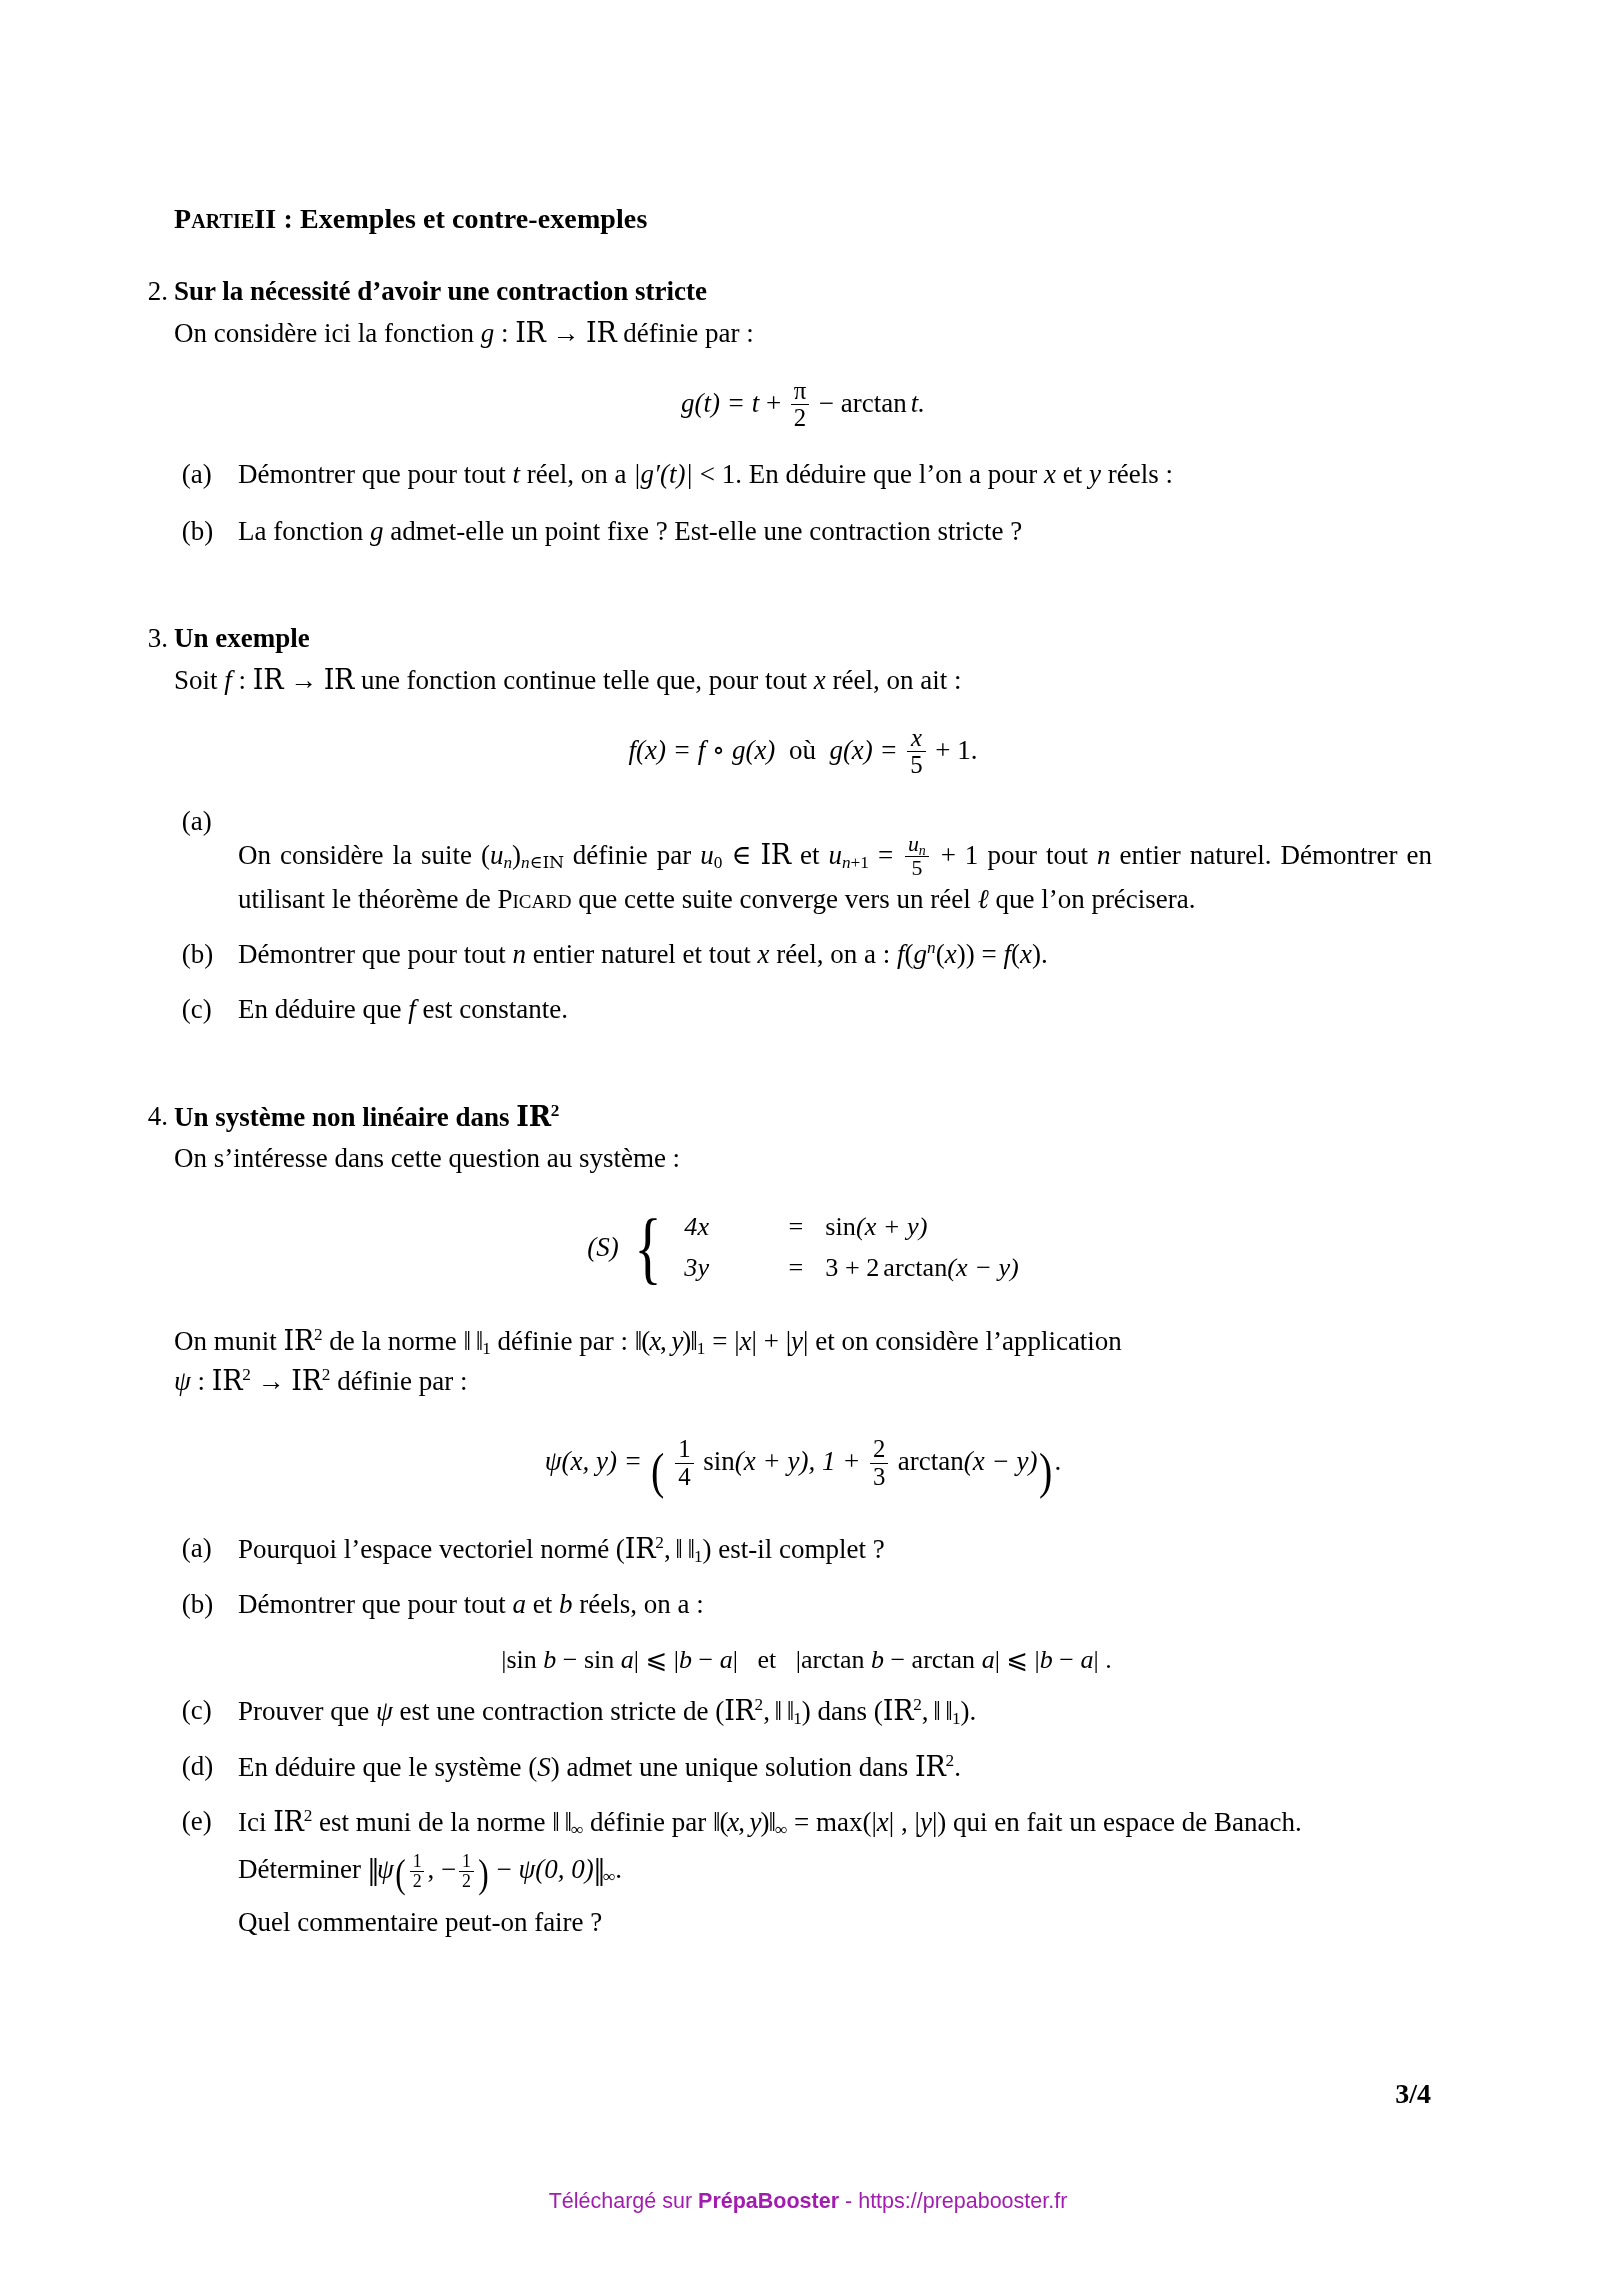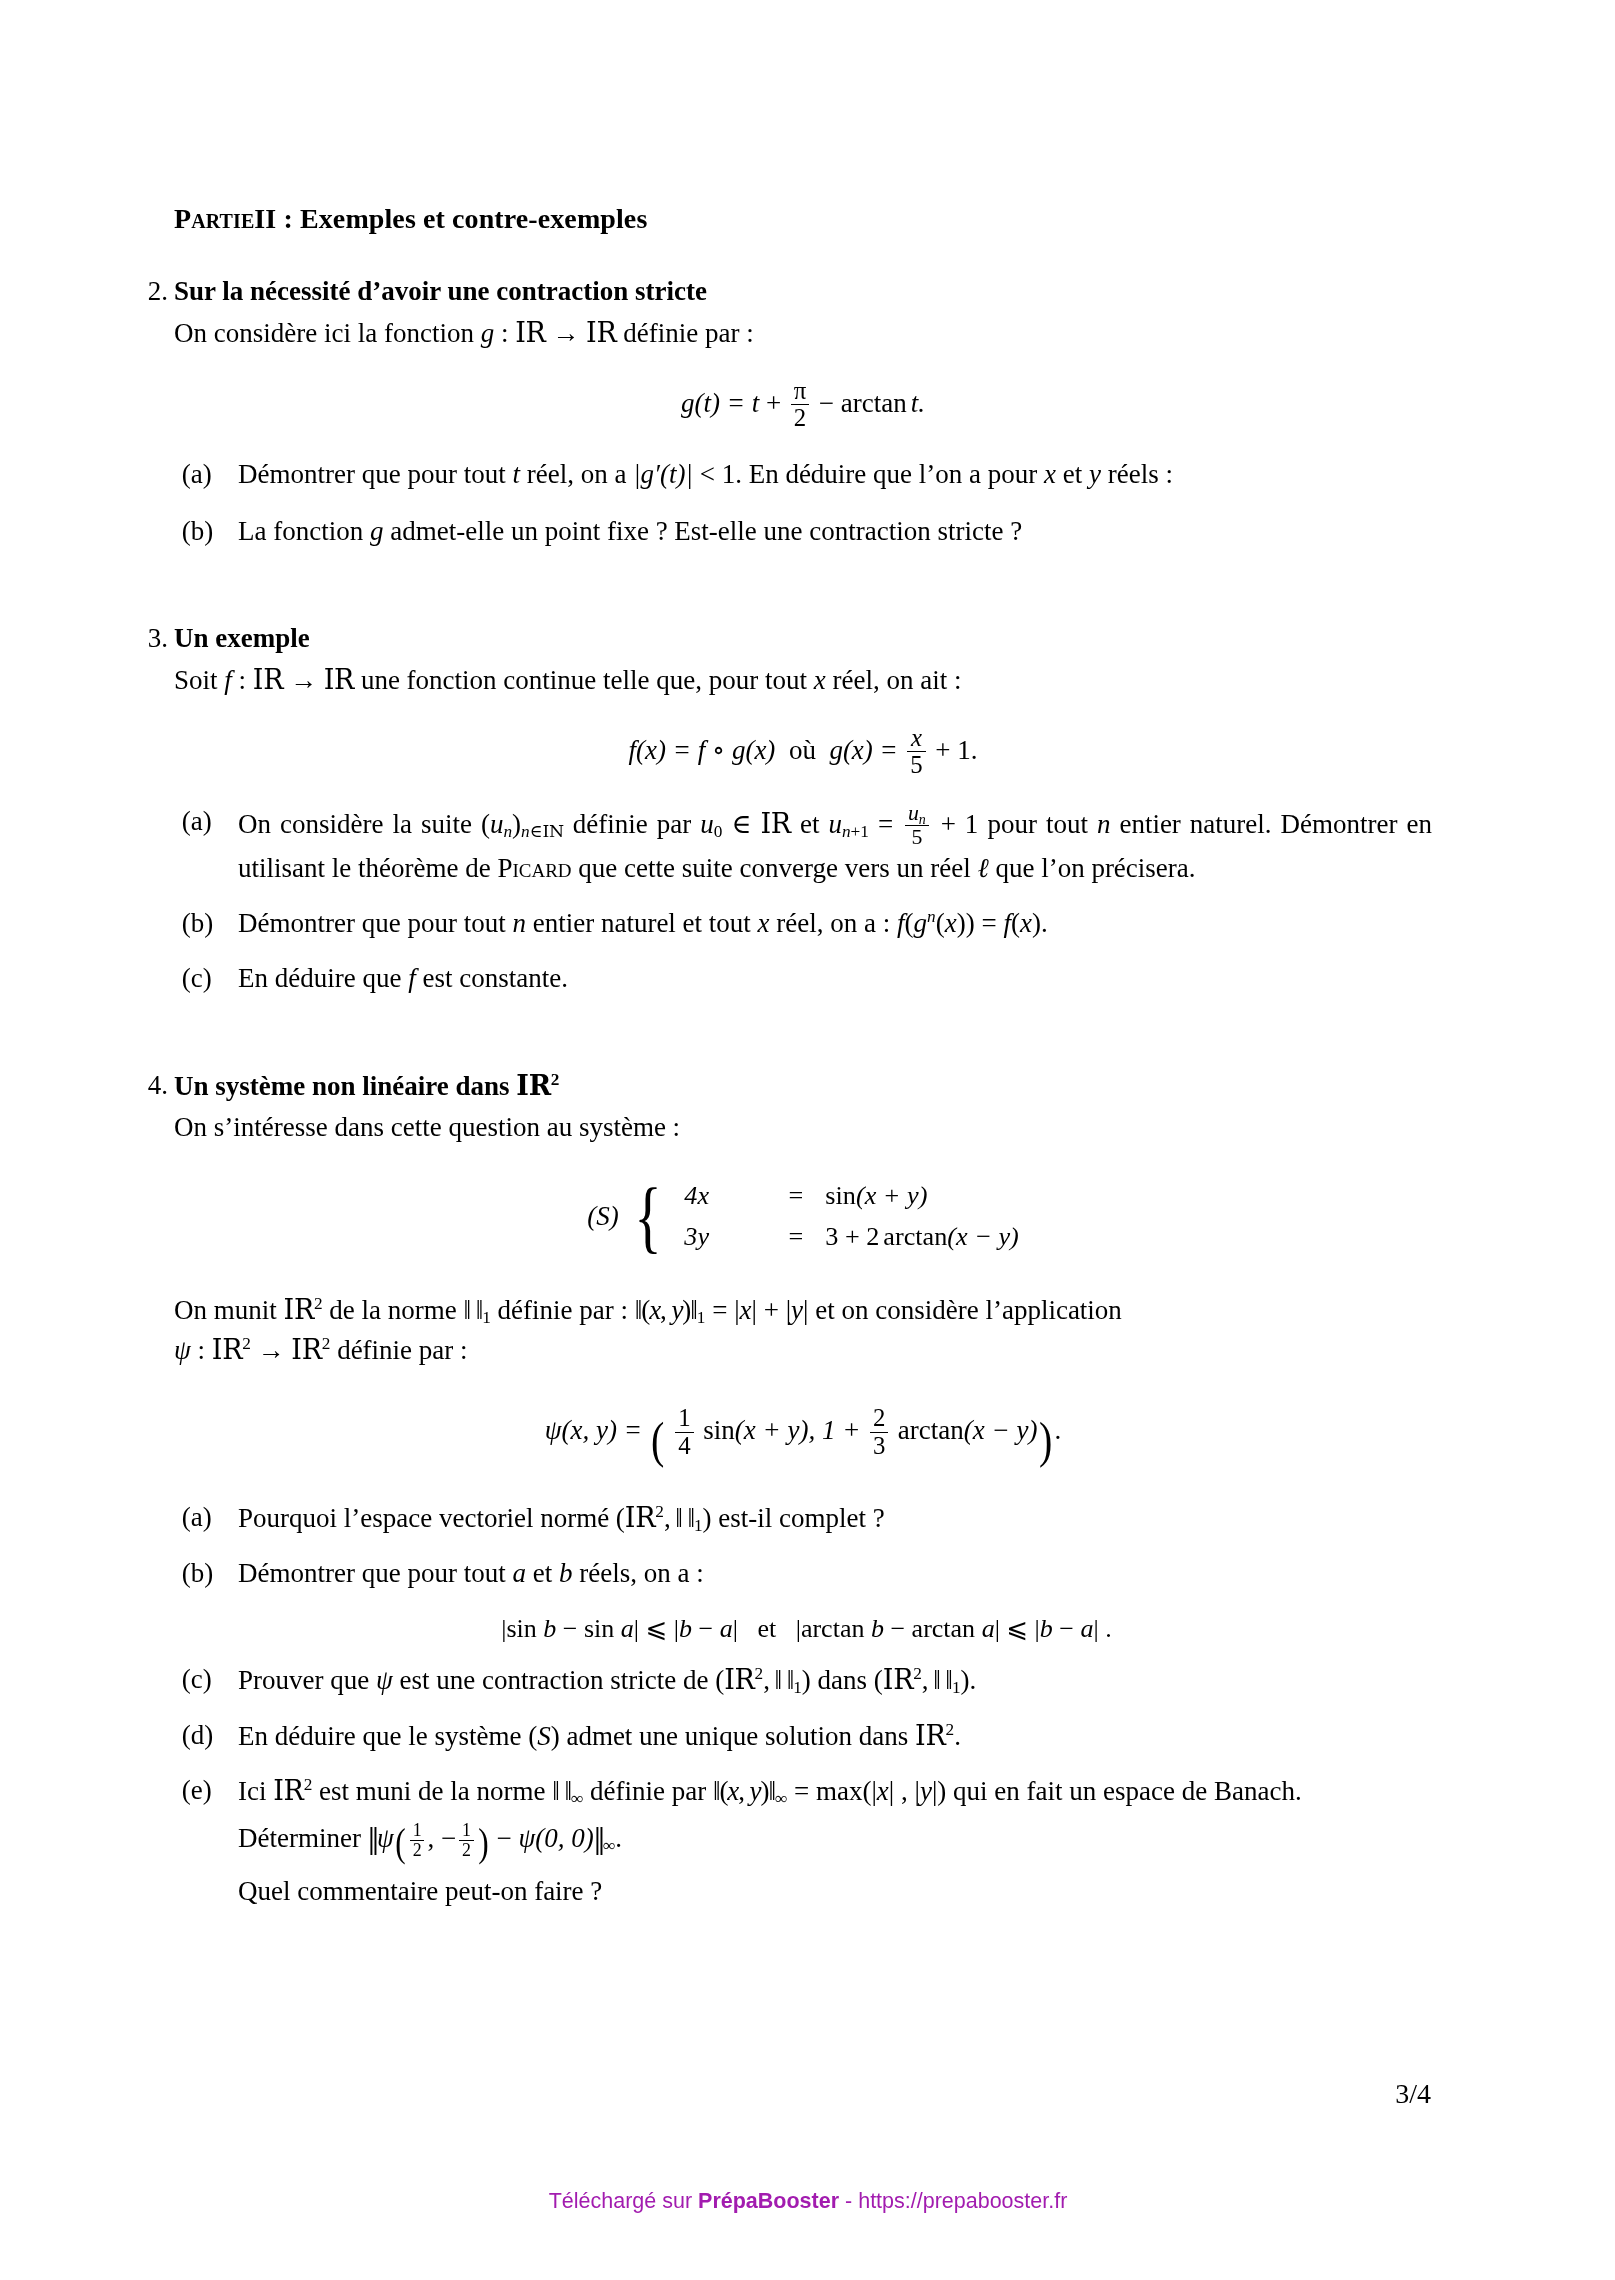--- a/index.html
+++ b/index.html
@@ -89,21 +89,21 @@
   .frac {
     display: inline-block;
     vertical-align: -0.52em;
     text-align: center;
     line-height: 1.06;
     margin: 0 2.9px;
   }
   .frac > .num { display: block; padding: 0 2.9px; font-size: 0.92em; }
   .frac > .den { display: block; padding: 0 2.9px; border-top: 1.4px solid #000; font-size: 0.92em; }
   .frac.sm { font-size: 0.72em; vertical-align: -0.45em; }
-  .frac.inl { vertical-align: -0.48em; font-size: 0.88em; }
+  .frac.inl { vertical-align: -0.48em; font-size: 0.88em; margin-top: 31px; }
   .dbar { display: inline-block; font-style: normal; letter-spacing: -0.04em; }
 
   .big-paren {
     display: inline-block;
     font-size: 1.9em;
     vertical-align: -0.33em;
     font-style: normal;
     transform: scaleX(0.78);
     font-weight: 300;
   }
@@ -137,21 +137,21 @@
   .sys-lhs { width: 82px; text-align: left; padding-left: 15.6px; }
   .sys-eq { width: 59px; text-align: center; }
   .sys-rhs { text-align: left; }
   .spacer-xl { height: 72px; }
 
   .pagenum {
     position: absolute;
     right: 185px;
     top: 2066px;
     font-size: 28px;
-    font-weight: normal;
+    font-weight: bold;
   }
   .footer {
     position: absolute;
     left: 0;
     top: 2177px;
     width: 1616px;
     text-align: center;
     font-family: "Liberation Sans", "DejaVu Sans", sans-serif;
     font-size: 21.5px;
     color: #a21caf;

